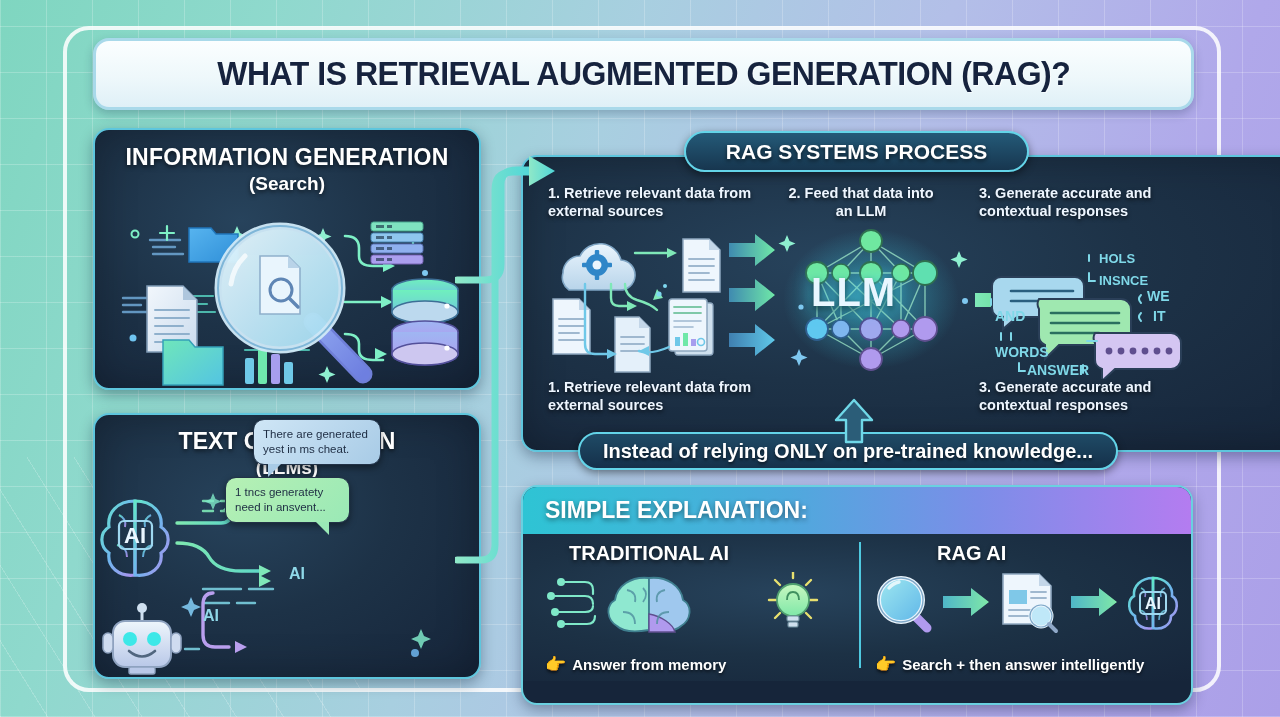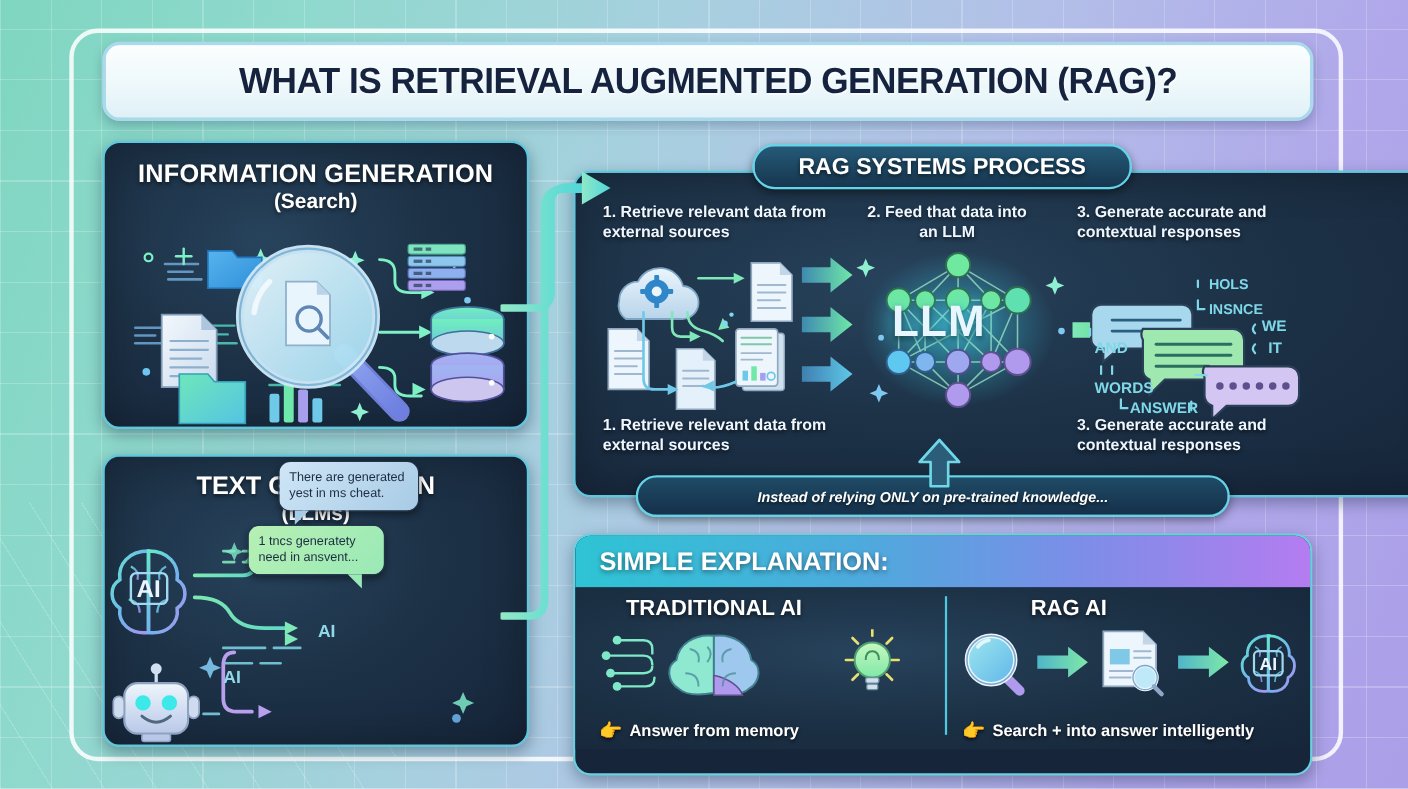--- a/index.html
+++ b/index.html
@@ -108,21 +108,21 @@
     font-size:40px; font-weight:bold; color:#e8f6ff; letter-spacing:1px;
     text-shadow:0 0 18px #4ad9f0, 0 3px 6px rgba(0,0,0,.8); z-index:5;
   }
   #rag-caption{
     position:absolute; left:578px; top:432px; width:540px; height:38px;
     background:linear-gradient(180deg,#1f4b66 0%,#15304a 100%);
     border:2.5px solid #63d4e8; border-radius:19px;
     display:flex; align-items:center; justify-content:center; z-index:7;
     box-shadow:0 3px 9px rgba(0,0,0,.45);
   }
-  #rag-caption-text{ color:#fff; font-size:13px; font-weight:bold; text-shadow:0 2px 3px rgba(0,0,0,.6);font-style:italic; }
+  #rag-caption-text{ color:#fff; font-size:20px; font-weight:bold; text-shadow:0 2px 3px rgba(0,0,0,.6); }
 
   
   #panel-simple{
     position:absolute; left:521px; top:485px; width:672px; height:220px;
     border-radius:16px; overflow:hidden;
     border:2px solid #6ad0e0;
     background:#16253a;
     box-shadow:0 5px 14px rgba(10,25,50,.35);
   }
   #simple-header{
@@ -741,16 +741,16 @@
         <text x="28" y="35" font-family="Liberation Sans, sans-serif" font-size="16" font-weight="bold" fill="#eaf6ff" text-anchor="middle">AI</text>
       </g>
     </svg>
 
     <div class="col-foot" id="trad-foot">
       <span class="hand">👉</span>
       <span>Answer from memory</span>
     </div>
     <div class="col-foot" id="ragai-foot">
       <span class="hand">👉</span>
-      <span>Search + into answer intelligently</span>
+      <span>Search + then answer intelligently</span>
     </div>
   </div>
 </div>
 
 </body></html>

